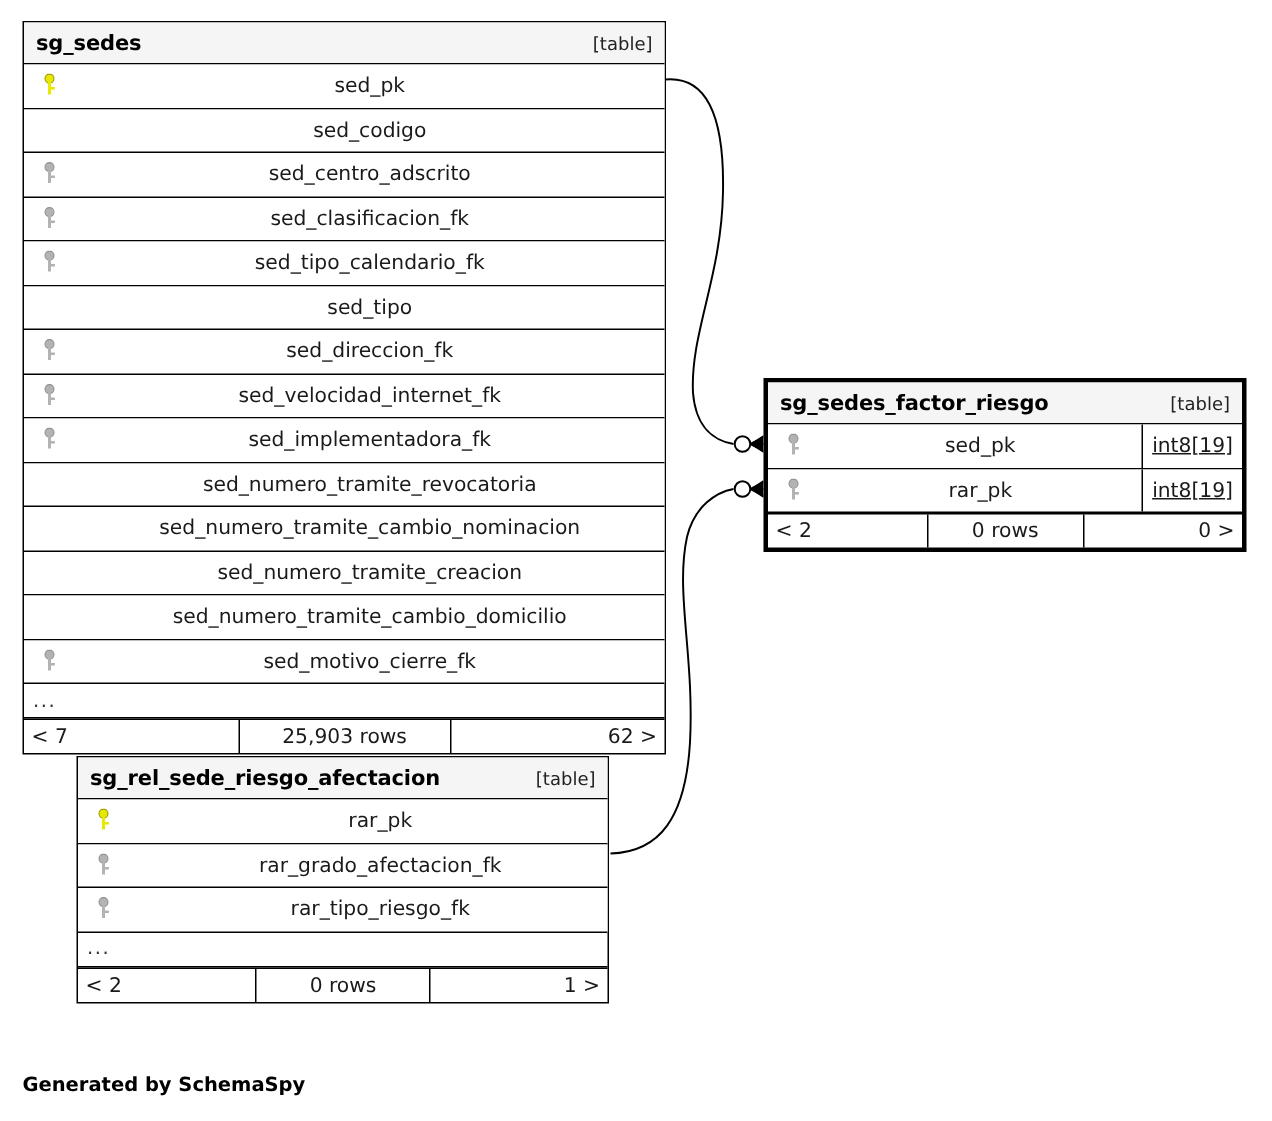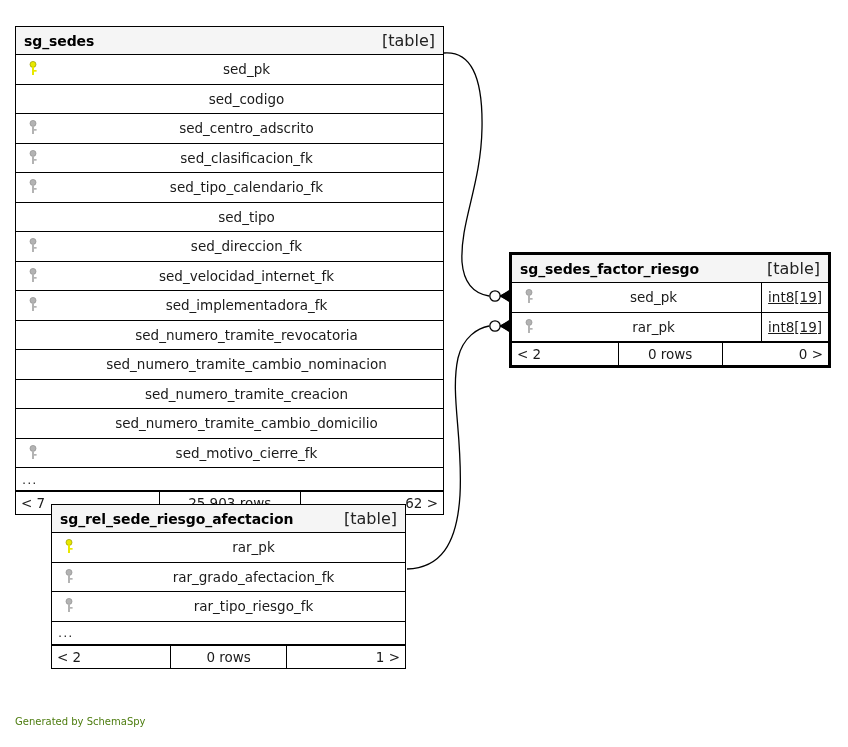--- a/index.html
+++ b/index.html
@@ -54,21 +54,21 @@
     height: 28px;
   }
   .tbl-name {
     font-weight: bold;
     font-size: 14px;
     letter-spacing: -0.1px;
     color: #000000;
     white-space: nowrap;
   }
   .tbl-tag {
-    font-size: 16px;
+    font-size: 12px;
     color: #222222;
     white-space: nowrap;
     padding-left: 14px;
   }
 
   .col-row {
     display: flex;
     align-items: center;
     box-sizing: border-box;
     height: 29.5px;
@@ -143,23 +143,24 @@
   .key-icon { display: block; }
 
   
   .indent .col-name { padding-left: 22px; }
 
   
   #caption {
     position: absolute;
     left: 15px;
     top: 716px;
-    font-size: 10px;
-    color: #4d7c0f;
-    white-space: nowrap;
+    font-size: 13px;
+    color: #000000;
+    white-space: nowrap;
+    font-weight: bold;
   }
 </style>
 </head>
 <body>
 
 <div id="canvas">
 
   <svg id="edges" viewBox="0 0 848 747" width="848" height="747" xmlns="http://www.w3.org/2000/svg">
 
     <path d="M 444,53 C 470,51 483,75 482,128 C 481,185 460,222 462,262 C 464,286 477,294 489,296" fill="none" stroke="#000000" stroke-width="1.3"></path>
@@ -171,21 +172,21 @@
       <path d="M 509,290 L 500,296 L 509,302 Z" fill="#000000"></path>
       <path d="M 500,296 L 512,290 M 500,296 L 512,302 M 500,296 L 512,296" stroke="#000000" stroke-width="1.2" fill="none"></path>
     </g>
     <g>
       <circle cx="495" cy="326" r="5.2" fill="#ffffff" stroke="#000000" stroke-width="1.3"></circle>
       <path d="M 509,320 L 500,326 L 509,332 Z" fill="#000000"></path>
       <path d="M 500,326 L 512,320 M 500,326 L 512,332 M 500,326 L 512,326" stroke="#000000" stroke-width="1.2" fill="none"></path>
     </g>
   </svg>
 
-  <div class="table-node" id="node-sg_sedes" style="left:15px; top:26px; width:429px;">
+  <div class="table-node" id="node-sg_sedes" style="left:15px; top:14px; width:429px;">
 
     <div class="tbl-header">
       <span class="tbl-name">sg_sedes</span>
       <span class="tbl-tag">[table]</span>
     </div>
 
     <div class="col-row">
       <span class="col-key">
         <svg class="key-icon" width="10" height="16" viewBox="0 0 10 16">
             <circle cx="5" cy="3.4" r="3" fill="#e8e800" stroke="#9a9a00" stroke-width="0.7"></circle>

